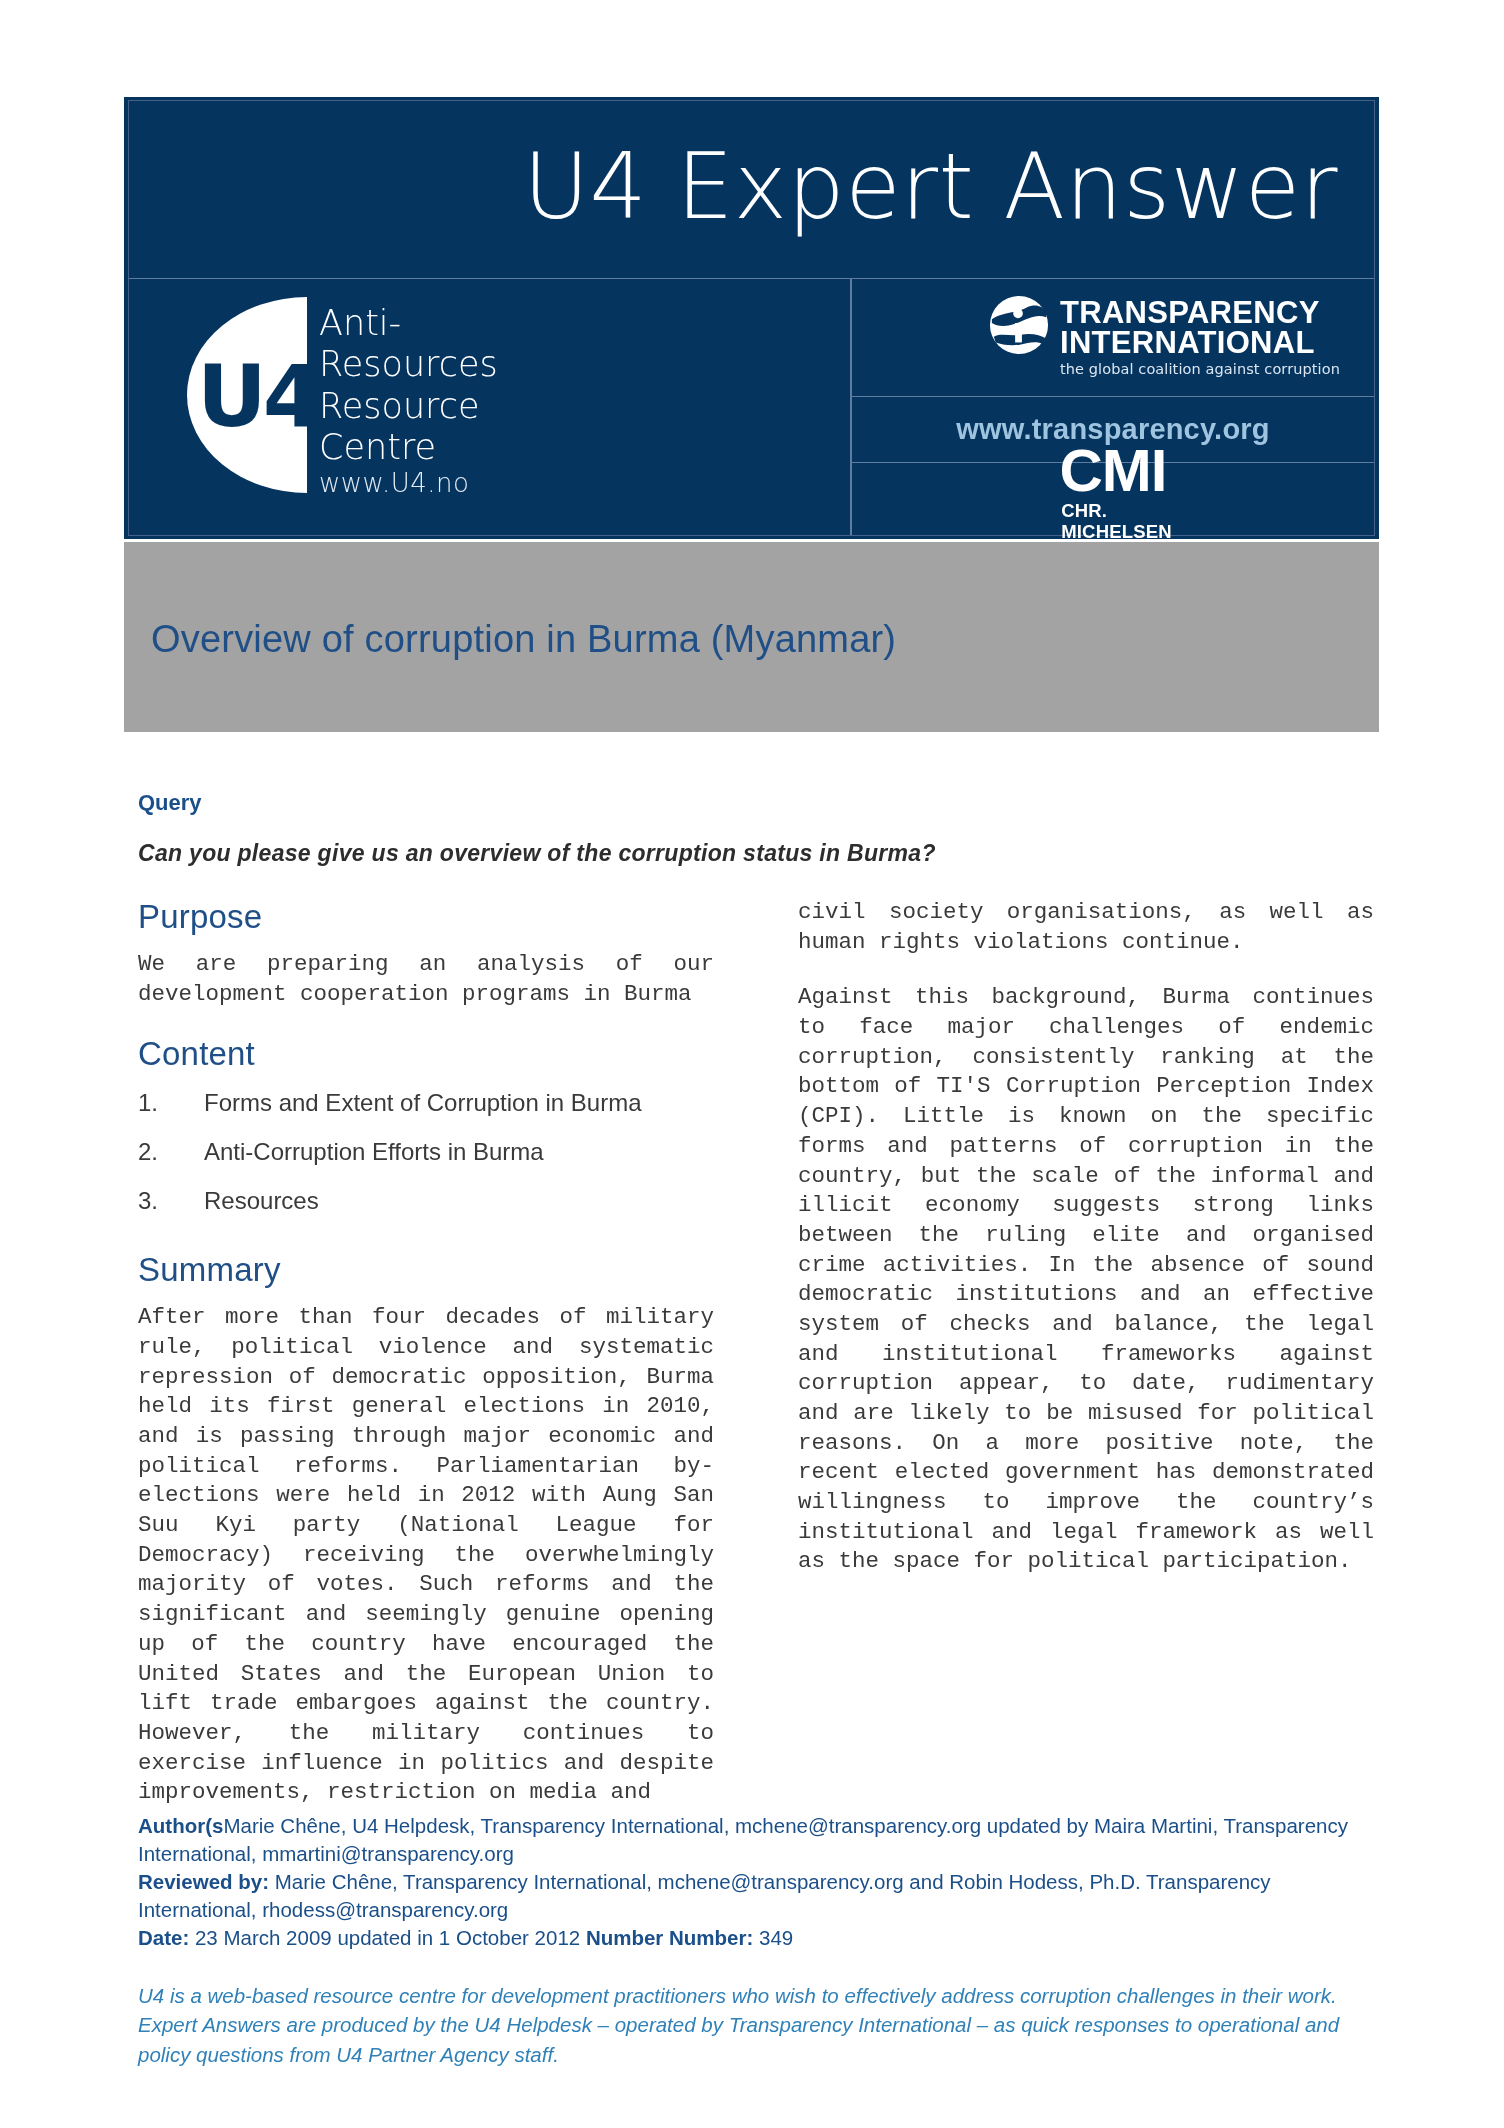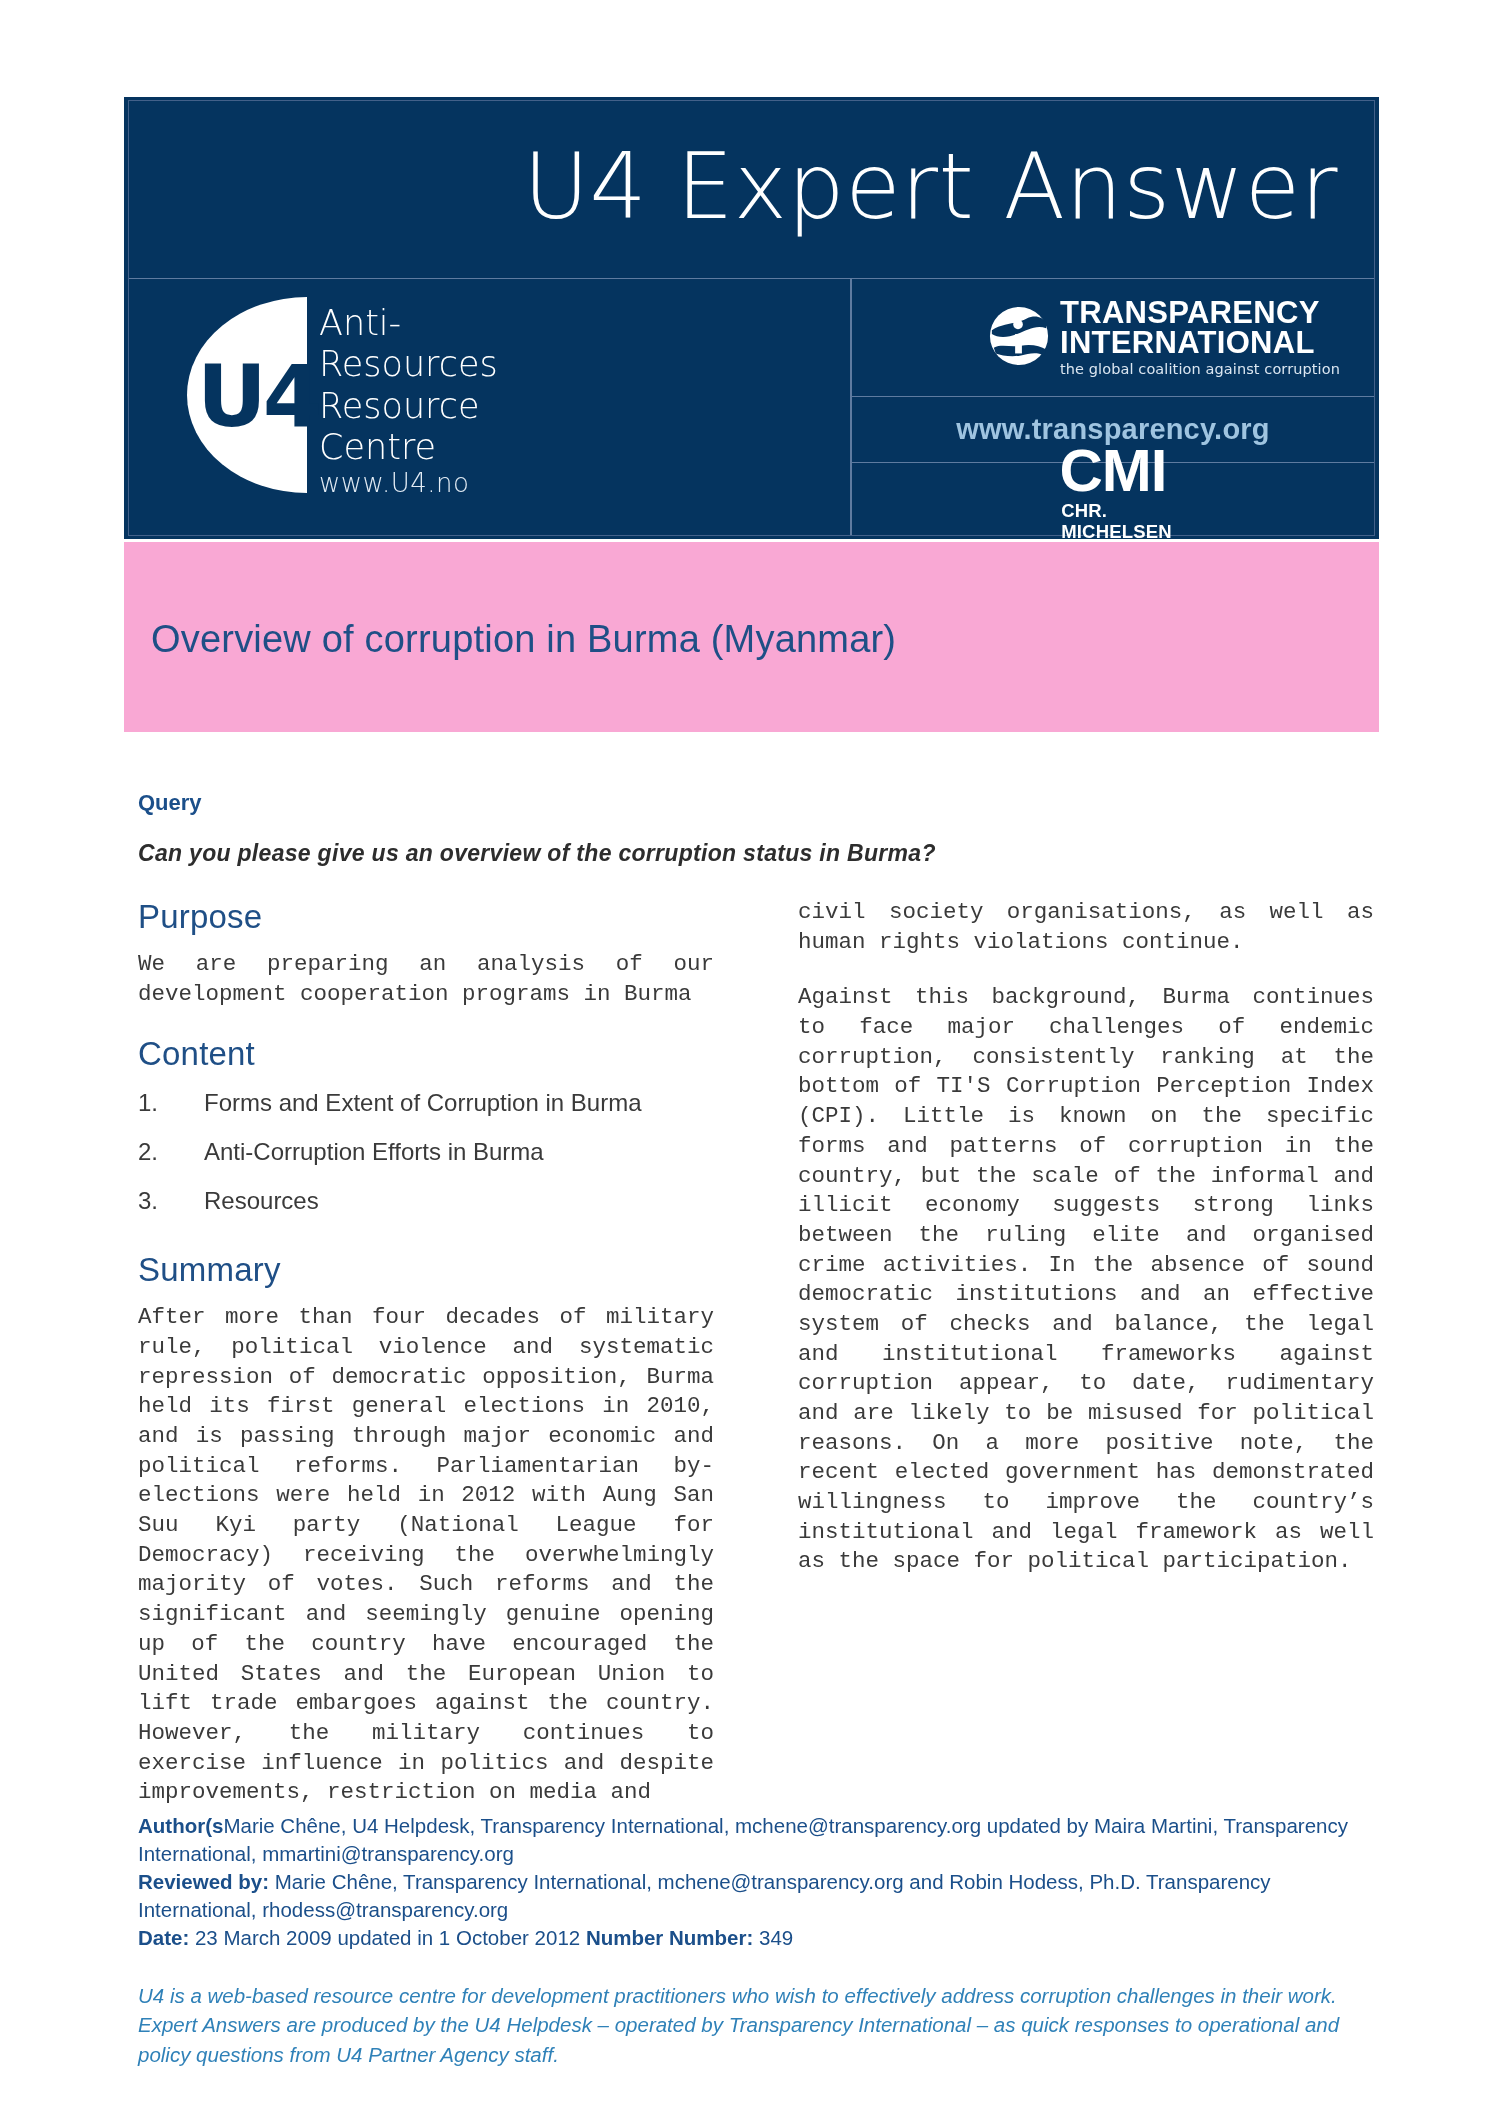--- a/index.html
+++ b/index.html
@@ -140,21 +140,21 @@
     height: 118px;
     border-bottom: 1px solid #5f7ba0;
     box-sizing: border-box;
     display: flex;
     align-items: center;
     justify-content: flex-end;
     padding-right: 34px;
   }
   .ti-logo {
     display: flex;
-    align-items: center;
+    align-items: flex-start;
   }
   .ti-globe {
     width: 62px; height: 62px;
     flex: 0 0 auto;
     margin-right: 10px;
     margin-top: -4px;
   }
   .ti-text {
     text-align: left;
     color: #ffffff;
@@ -224,21 +224,21 @@
     justify-content: center;
   }
 
   
   .titlebar {
     position: absolute;
     left: 124px;
     top: 542px;
     width: 1255px;
     height: 190px;
-    background: #f9a8d4;
+    background: #a3a3a3;
   }
   .titlebar-text {
     position: absolute;
     left: 27px;
     top: 76px;
     font-size: 38px;
     color: #1f4f86;
     font-family: "Liberation Sans", sans-serif;
     font-weight: normal;
     letter-spacing: 0.2px;

